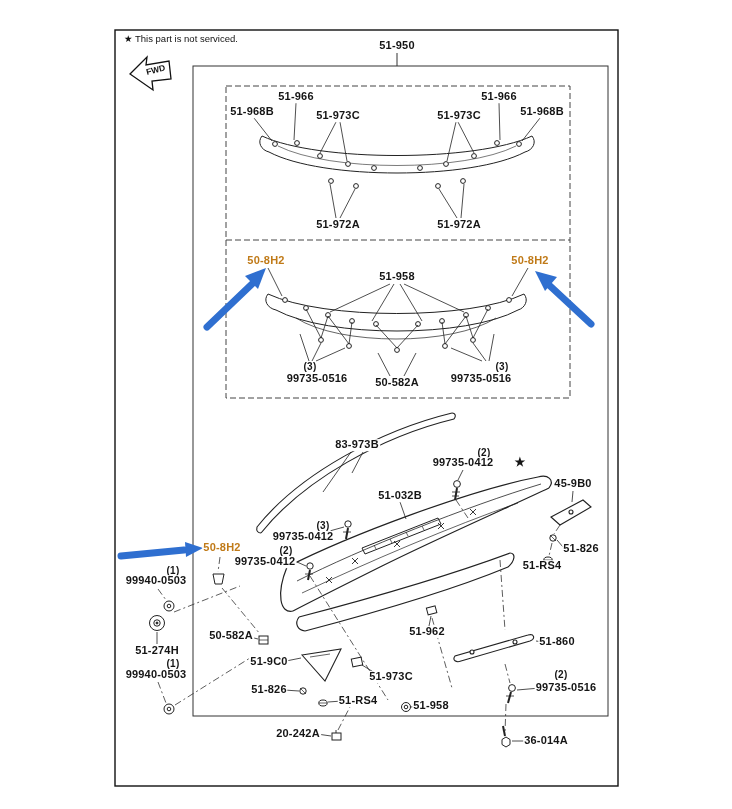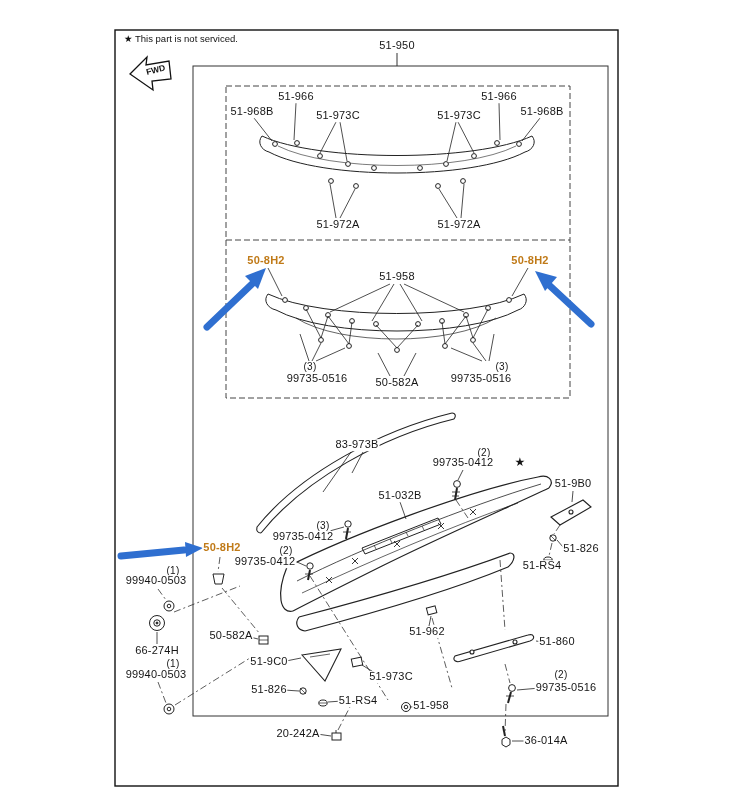--- a/index.html
+++ b/index.html
@@ -2,21 +2,21 @@
 <html style="--accent-orange: #c07a18; --accent-blue: #2f6fd0;"><head>
 <meta charset="utf-8">
 <style>
   html,body{margin:0;padding:0;background:#ffffff;}
   body{width:732px;height:809px;position:relative;font-family:"Liberation Sans",sans-serif;color:#111;}
   .page{position:absolute;inset:0;background:#fff;}
   svg.art{position:absolute;left:0;top:0;}
   .lbl{
     position:absolute;transform:translate(-50%,-50%);
     font-size:11px;line-height:1.05;white-space:nowrap;
-    background:#fff;padding:0 1px;color:#151515;letter-spacing:0.2px;
+    background:#fff;padding:0 1px;color:#151515;letter-spacing:0.2px;font-weight:bold;
   }
   .lbl.qty{font-size:10px;}
   .lbl.orange{color:var(--accent-orange,#c07a18);font-weight:700;}
   .lbl.star-mark{font-size:12px;background:transparent;padding:0;}
   .note{
     position:absolute;left:124px;top:33px;font-size:9.5px;color:#111;
     background:#fff;white-space:nowrap;
   }
   .assembly{font-size:11px;}
 </style>
@@ -334,33 +334,33 @@
   <div class="lbl qty" style="left:310px;top:367px">(3)</div>
   <div class="lbl" style="left:317px;top:379px">99735-0516</div>
   <div class="lbl" style="left:397px;top:383px">50-582A</div>
   <div class="lbl qty" style="left:502px;top:367px">(3)</div>
   <div class="lbl" style="left:481px;top:379px">99735-0516</div>
 
   <div class="lbl" style="left:357px;top:445px">83-973B</div>
   <div class="lbl qty" style="left:484px;top:453px">(2)</div>
   <div class="lbl" style="left:463px;top:463px">99735-0412</div>
   <div class="lbl star-mark" style="left:520px;top:462px">★</div>
-  <div class="lbl" style="left:573px;top:484px">51-9B0</div>
+  <div class="lbl" style="left:573px;top:484px">45-9B0</div>
   <div class="lbl" style="left:400px;top:496px">51-032B</div>
   <div class="lbl qty" style="left:323px;top:526px">(3)</div>
   <div class="lbl" style="left:303px;top:537px">99735-0412</div>
   <div class="lbl qty" style="left:286px;top:551px">(2)</div>
   <div class="lbl" style="left:265px;top:562px">99735-0412</div>
   <div class="lbl" style="left:581px;top:549px">51-826</div>
   <div class="lbl" style="left:542px;top:566px">51-RS4</div>
   <div class="lbl orange" style="left:222px;top:548px">50-8H2</div>
   <div class="lbl qty" style="left:173px;top:571px">(1)</div>
   <div class="lbl" style="left:156px;top:581px">99940-0503</div>
   <div class="lbl" style="left:231px;top:636px">50-582A</div>
-  <div class="lbl" style="left:157px;top:651px">66-274H</div>
+  <div class="lbl" style="left:157px;top:651px">51-274H</div>
   <div class="lbl qty" style="left:173px;top:664px">(1)</div>
   <div class="lbl" style="left:156px;top:675px">99940-0503</div>
   <div class="lbl" style="left:427px;top:632px">51-962</div>
   <div class="lbl" style="left:557px;top:642px">51-860</div>
   <div class="lbl" style="left:269px;top:662px">51-9C0</div>
   <div class="lbl" style="left:391px;top:677px">51-973C</div>
   <div class="lbl" style="left:269px;top:690px">51-826</div>
   <div class="lbl" style="left:358px;top:701px">51-RS4</div>
   <div class="lbl" style="left:431px;top:706px">51-958</div>
   <div class="lbl qty" style="left:561px;top:675px">(2)</div>

